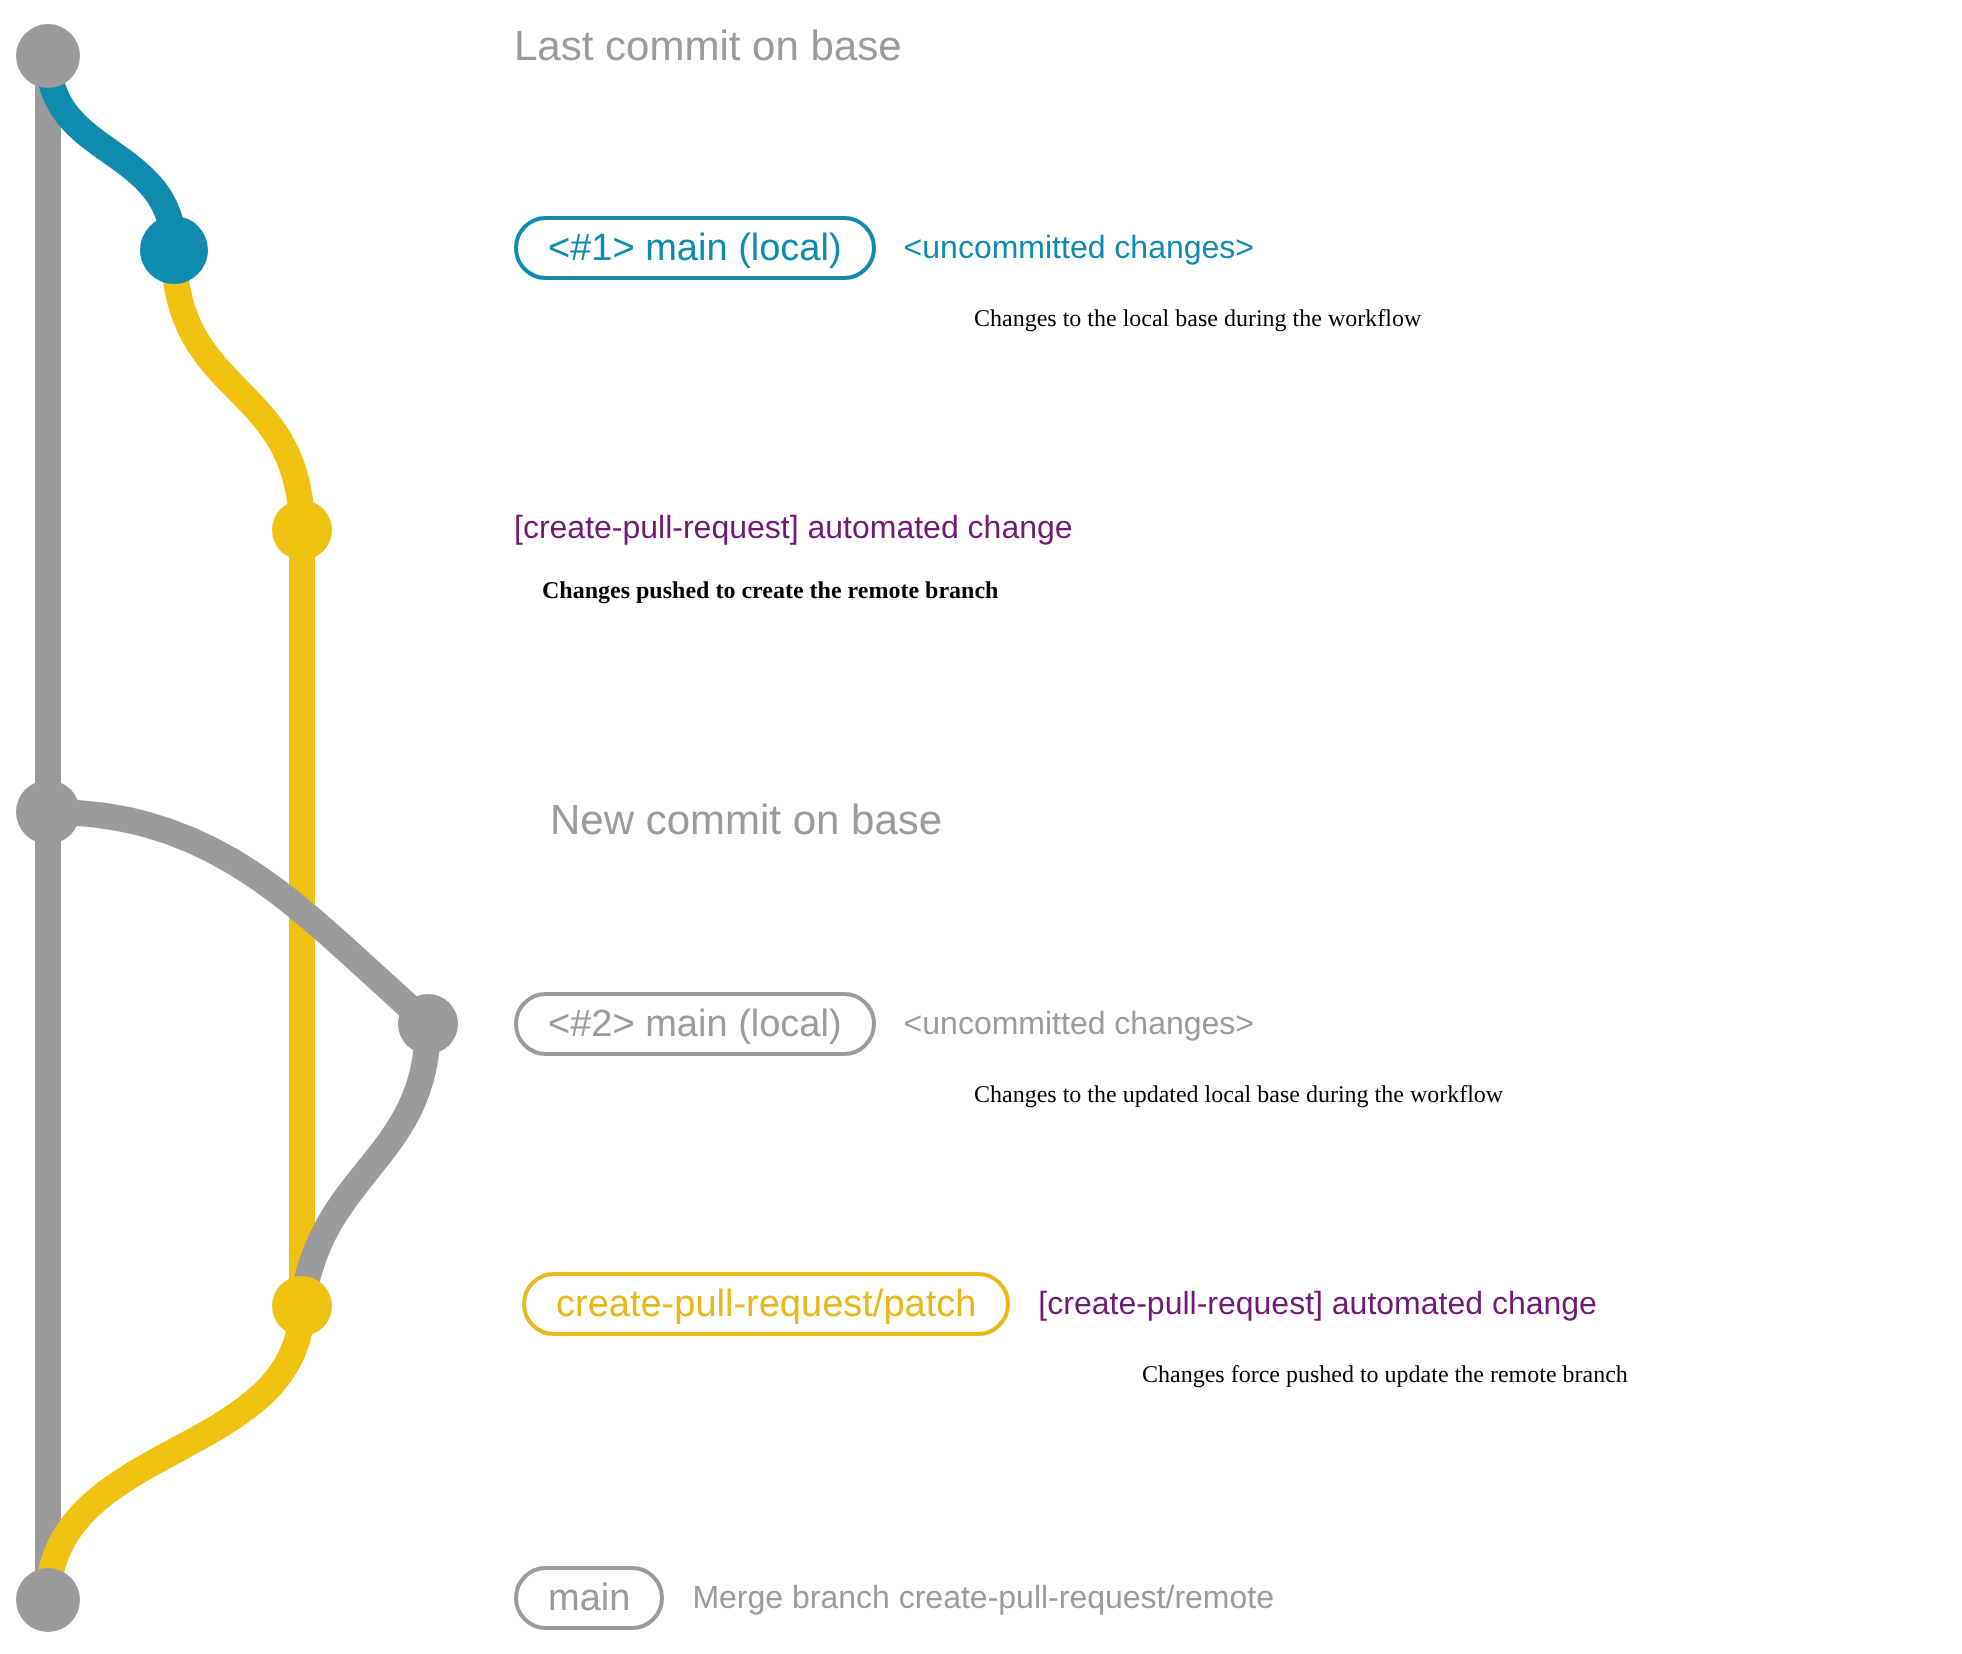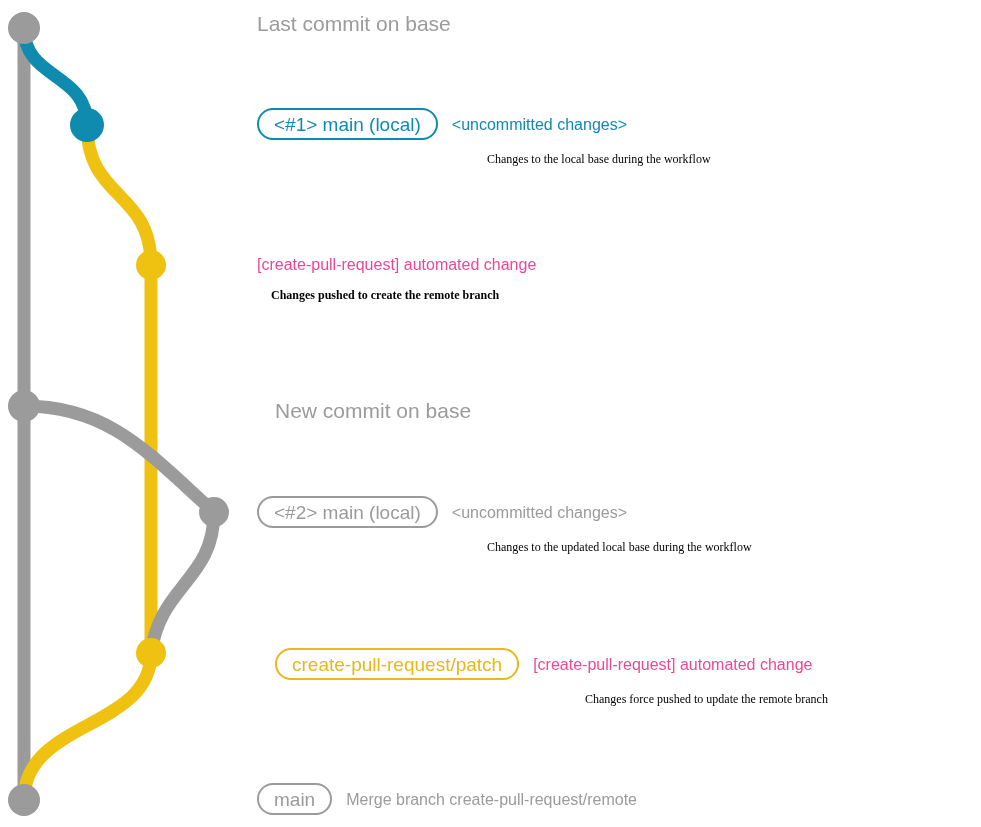--- a/index.html
+++ b/index.html
@@ -75,21 +75,21 @@
 
   .headline {
     margin-left: 14px;
     font-family: "Liberation Sans", sans-serif;
     font-size: 16px;
     line-height: 25px;
     white-space: nowrap;
     color: #0e8bae;
   }
   .headline.gray   { color: #9b9b9b; }
-  .headline.yellow { color: #ec4899; }
+  .headline.yellow { color: #701a75; }
   .headline.nobadge { margin-left: 0; }
 
   .subline {
     font-family: "Liberation Serif", serif;
     font-size: 12px;
     line-height: 24px;
     white-space: nowrap;
     color: #000000;
   }
 
@@ -160,21 +160,21 @@
   <div class="row" style="left:257px; top:496px;">
     <div class="block">
       <div class="badge-line">
         <span class="badge gray">&lt;#2&gt; main (local)</span>
         <span class="headline gray">&lt;uncommitted changes&gt;</span>
       </div>
       <div class="subline" style="margin-left:230px; margin-top:7px;">Changes to the updated local base during the workflow</div>
     </div>
   </div>
 
-  <div class="row" style="left:275px; top:636px;margin-top:12px;">
+  <div class="row" style="left:261px; top:636px;">
     <div class="block">
       <div class="badge-line">
         <span class="badge yellow">create-pull-request/patch</span>
         <span class="headline yellow">[create-pull-request] automated change</span>
       </div>
       <div class="subline" style="margin-left:310px; margin-top:7px;">Changes force pushed to update the remote branch</div>
     </div>
   </div>
 
   <div class="row" style="left:257px; top:783px;">

